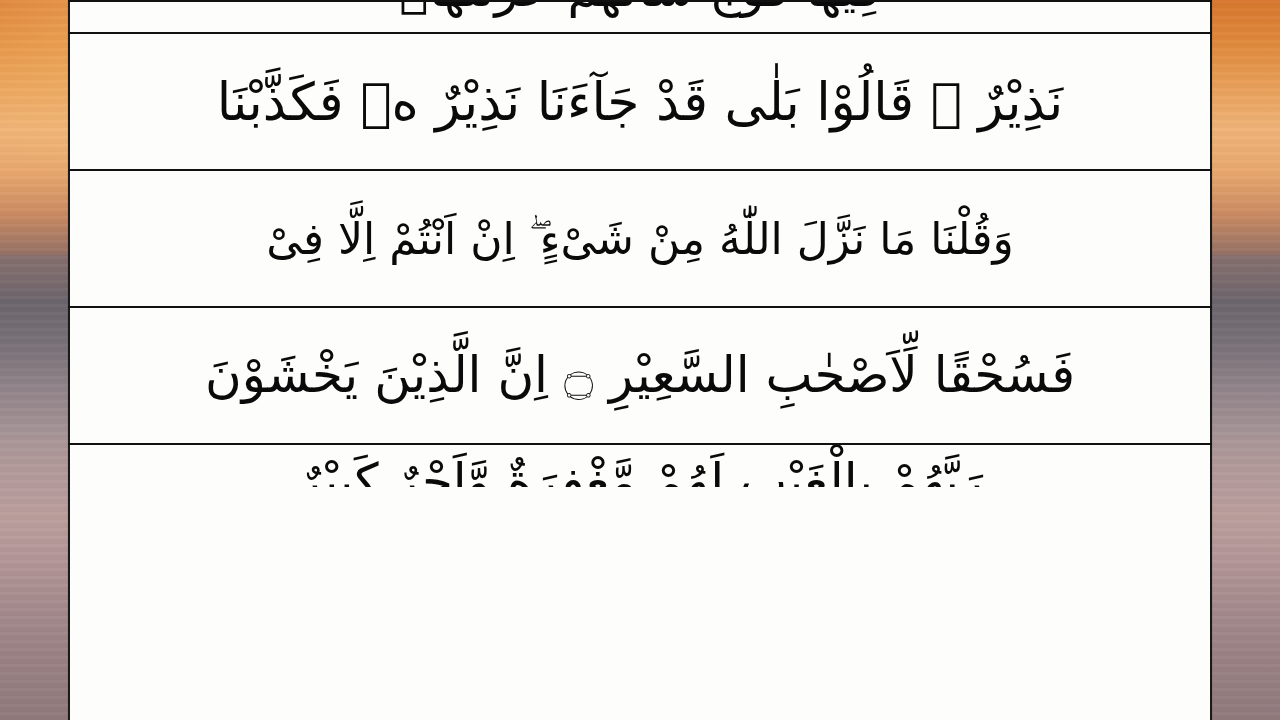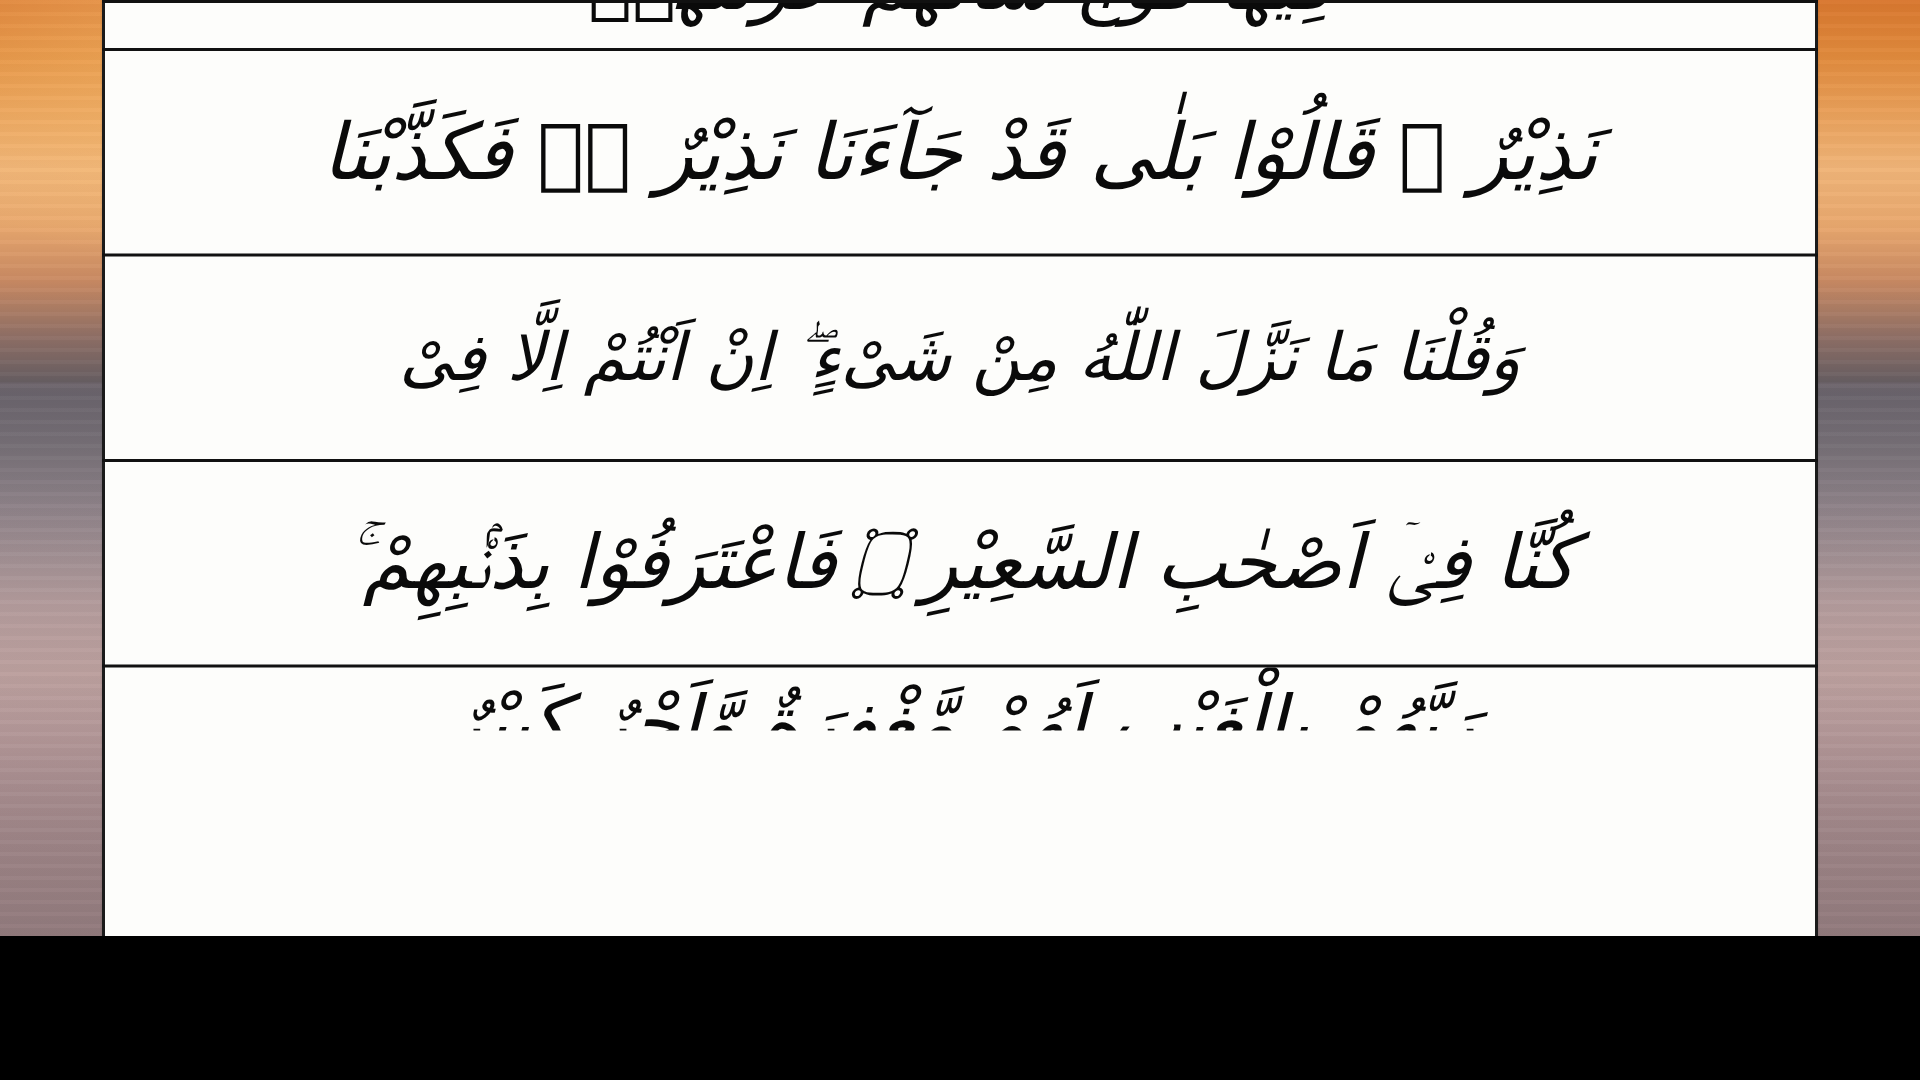--- a/index.html
+++ b/index.html
@@ -8,23 +8,22 @@
     width: 1280px;
     height: 720px;
     overflow: hidden;
     background: #000;
     font-family: "DejaVu Sans", sans-serif;
   }
 
   #stage {
     position: relative;
     width: 1280px;
-    height: 624px;
+    height: 720px;
     overflow: hidden;
-    font-style: italic;
   }
 
   
   .bg {
     position: absolute;
     inset: 0;
     background:
       linear-gradient(to bottom,
         #d8772f 0%,
         #e08a3c 6%,
@@ -174,24 +173,24 @@
 
       <div class="ayah-line">
         <div class="ayah-text l1">نَذِيْرٌ ۝ قَالُوْا بَلٰى قَدْ جَآءَنَا نَذِيْرٌ ەۙ فَكَذَّبْنَا</div>
       </div>
 
       <div class="ayah-line">
         <div class="ayah-text l2">وَقُلْنَا مَا نَزَّلَ اللّٰهُ مِنْ شَىْءٍ ۖ اِنْ اَنْتُمْ اِلَّا فِىْ</div>
       </div>
 
 
+
       <div class="ayah-line">
-        <div class="ayah-text l4">كُنَّا فِىْۤ اَصْحٰبِ السَّعِيْرِ ۝ فَاعْتَرَفُوْا بِذَنْۢبِهِمْ ۚ</div>
+        <div class="ayah-text l5">فَسُحْقًا لِّاَصْحٰبِ السَّعِيْرِ ۝ اِنَّ الَّذِيْنَ يَخْشَوْنَ</div>
       </div>
-
 
       <div class="ayah-line line-bottom clip-top">
         <div class="ayah-text l6">رَبَّهُمْ بِالْغَيْبِ لَهُمْ مَّغْفِرَةٌ وَّاَجْرٌ كَبِيْرٌ</div>
       </div>
 
     </div>
   </div>
 
 </div>
 

